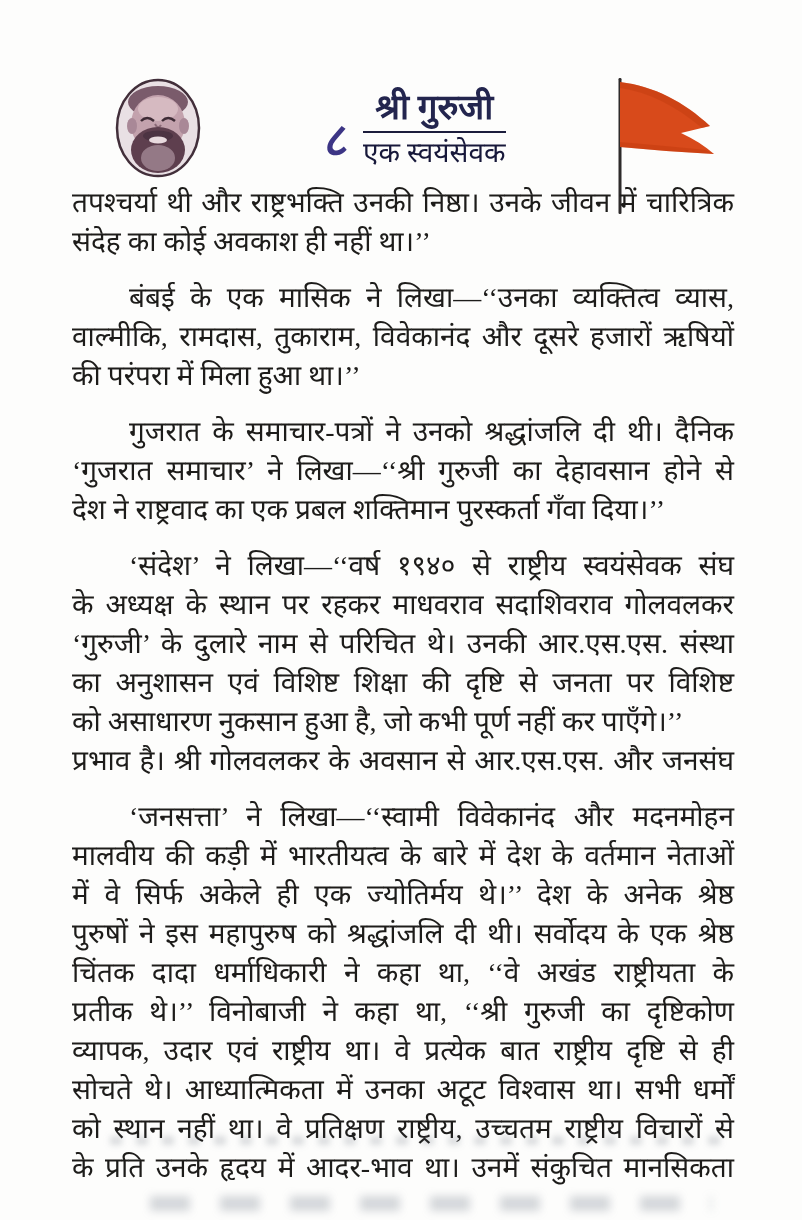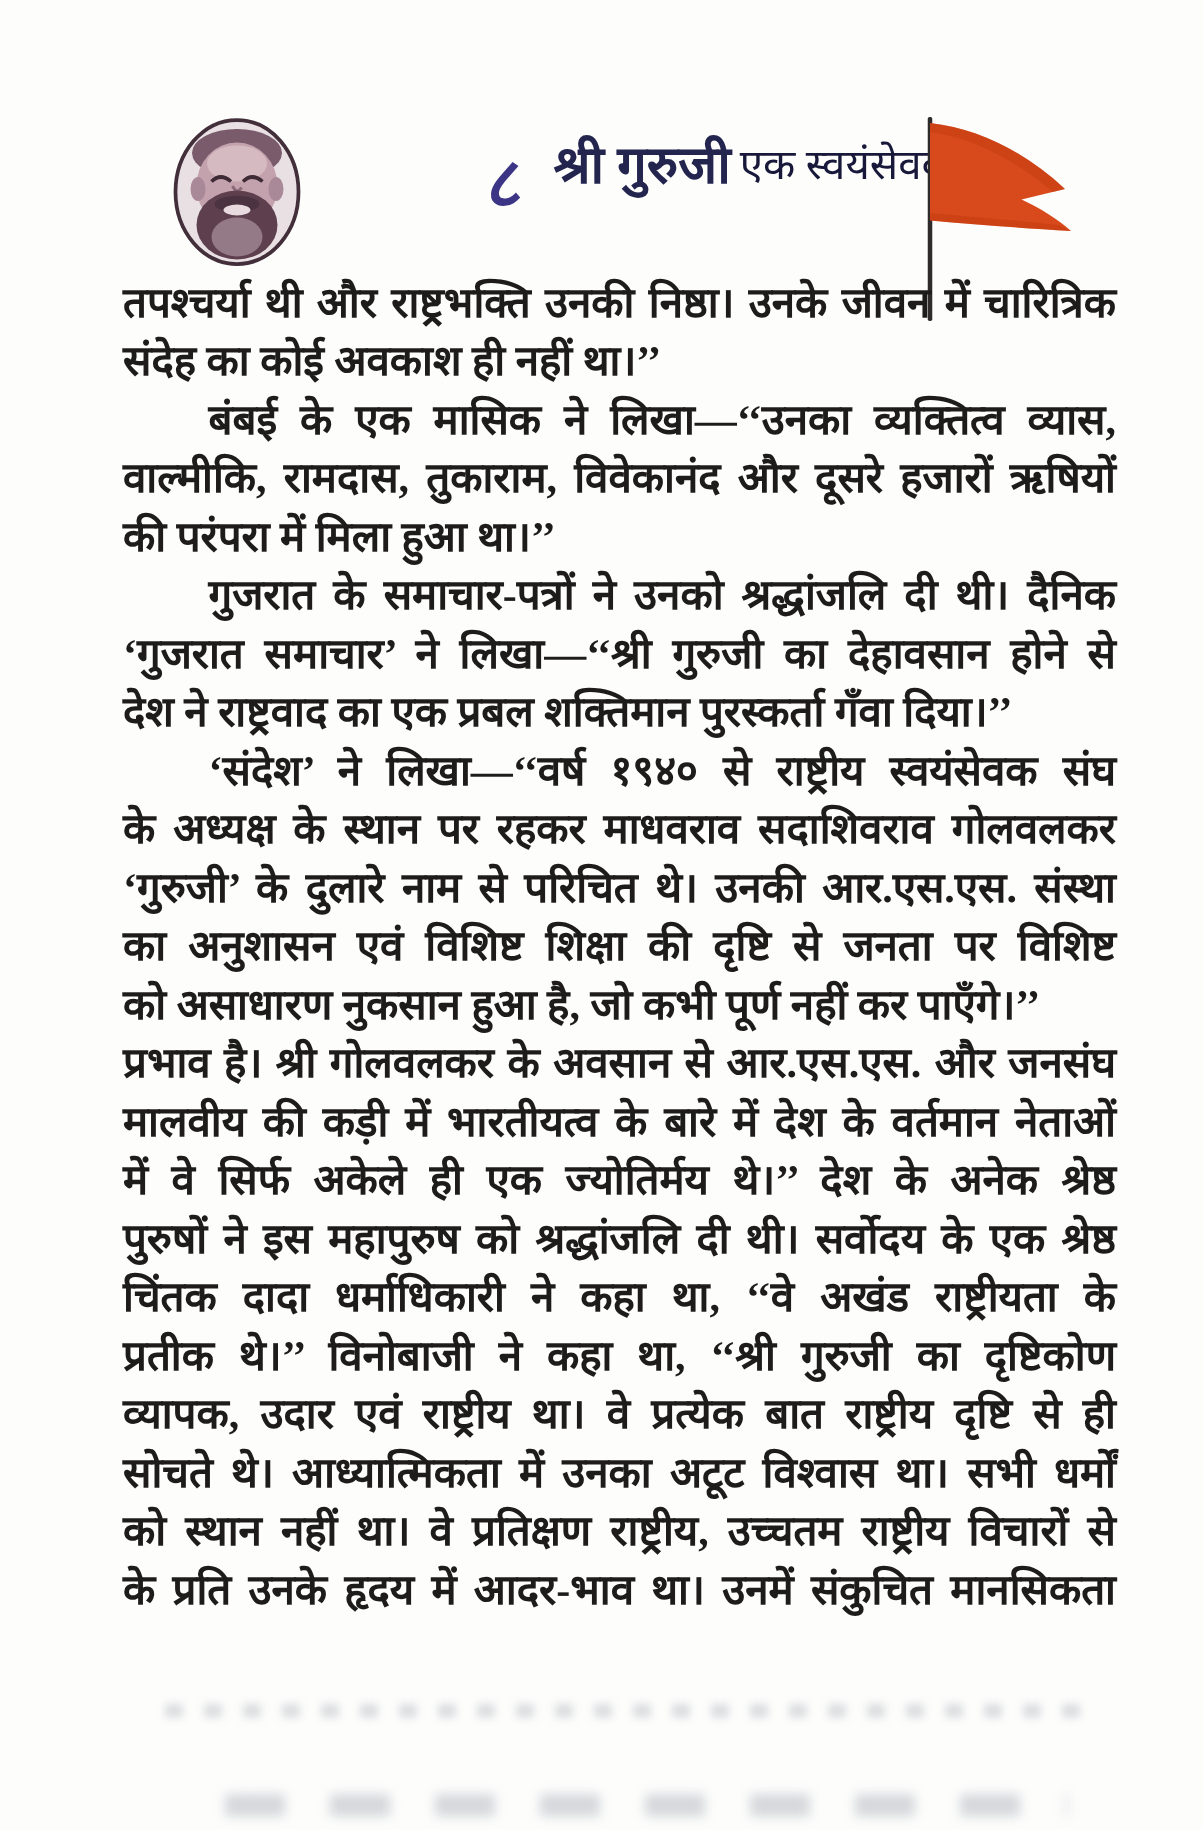--- a/index.html
+++ b/index.html
@@ -23,45 +23,45 @@
   }
   .header-block{
     position:absolute;left:325px;top:88px;
     display:flex;align-items:center;
   }
   .chapter-num{
     font-size:46px;line-height:46px;color:var(--numeral-color);
     font-weight:700;transform:skewX(-10deg) rotate(-6deg);
     margin-right:14px;position:relative;top:12px;
   }
-  .title-group{display:inline-flex;align-items:center;}
+  .title-group{display:inline-flex;flex-direction:column;align-items:center;}
   .page-title{
     font-size:35px;line-height:40px;font-weight:700;color:var(--title-color);
     white-space:nowrap;padding:0 6px;
   }
   .title-rule{
     width:100%;height:0;border-top:2px solid #1c1d3c;margin:3px 0 4px;
   }
   .page-subtitle{
     font-size:28px;line-height:32px;font-weight:400;color:#17183a;
     white-space:nowrap;
   }
   .flag{position:absolute;left:606px;top:70px;width:140px;height:150px;}
   
   .body-text{
-    position:absolute;left:82px;top:183px;width:662px;color:var(--text-color);font-weight:bold;
+    position:absolute;left:72px;top:183px;width:662px;color:var(--text-color);
   }
   .line{
     font-size:28px;line-height:39px;height:39px;
     text-align:justify;text-align-last:justify;
     white-space:normal;overflow:visible;
   }
   .line.pend{text-align-last:left;}
   .line.ind{padding-left:57px;}
-  .line.pstart{margin-top:0;}
+  .line.pstart{margin-top:17px;}
   
   .artifact{position:absolute;pointer-events:none;}
   .artifact.a1{
     left:110px;right:70px;top:1136px;height:9px;
     background:repeating-linear-gradient(90deg,
       rgba(80,90,105,.20) 0 12px, transparent 12px 26px);
     filter:blur(3px);
   }
   .artifact.a2{
     left:150px;right:90px;top:1196px;height:15px;
@@ -116,20 +116,21 @@
       <div class="line pend">की परंपरा में मिला हुआ था।’’</div>
       <div class="line ind pstart">गुजरात के समाचार-पत्रों ने उनको श्रद्धांजलि दी थी। दैनिक</div>
       <div class="line">‘गुजरात समाचार’ ने लिखा—‘‘श्री गुरुजी का देहावसान होने से</div>
       <div class="line pend">देश ने राष्ट्रवाद का एक प्रबल शक्तिमान पुरस्कर्ता गँवा दिया।’’</div>
       <div class="line ind pstart">‘संदेश’ ने लिखा—‘‘वर्ष १९४० से राष्ट्रीय स्वयंसेवक संघ</div>
       <div class="line">के अध्यक्ष के स्थान पर रहकर माधवराव सदाशिवराव गोलवलकर</div>
       <div class="line">‘गुरुजी’ के दुलारे नाम से परिचित थे। उनकी आर.एस.एस. संस्था</div>
       <div class="line">का अनुशासन एवं विशिष्ट शिक्षा की दृष्टि से जनता पर विशिष्ट</div>
       <div class="line pend">को असाधारण नुकसान हुआ है, जो कभी पूर्ण नहीं कर पाएँगे।’’</div>
       <div class="line">प्रभाव है। श्री गोलवलकर के अवसान से आर.एस.एस. और जनसंघ</div>
+      <div class="line ind pstart">‘जनसत्ता’ ने लिखा—‘‘स्वामी विवेकानंद और मदनमोहन</div>
       <div class="line">मालवीय की कड़ी में भारतीयत्व के बारे में देश के वर्तमान नेताओं</div>
       <div class="line">में वे सिर्फ अकेले ही एक ज्योतिर्मय थे।’’ देश के अनेक श्रेष्ठ</div>
       <div class="line">पुरुषों ने इस महापुरुष को श्रद्धांजलि दी थी। सर्वोदय के एक श्रेष्ठ</div>
       <div class="line">चिंतक दादा धर्माधिकारी ने कहा था, ‘‘वे अखंड राष्ट्रीयता के</div>
       <div class="line">प्रतीक थे।’’ विनोबाजी ने कहा था, ‘‘श्री गुरुजी का दृष्टिकोण</div>
       <div class="line">व्यापक, उदार एवं राष्ट्रीय था। वे प्रत्येक बात राष्ट्रीय दृष्टि से ही</div>
       <div class="line">सोचते थे। आध्यात्मिकता में उनका अटूट विश्वास था। सभी धर्मों</div>
       <div class="line">को स्थान नहीं था। वे प्रतिक्षण राष्ट्रीय, उच्चतम राष्ट्रीय विचारों से</div>
       <div class="line">के प्रति उनके हृदय में आदर-भाव था। उनमें संकुचित मानसिकता</div>
     </div>

